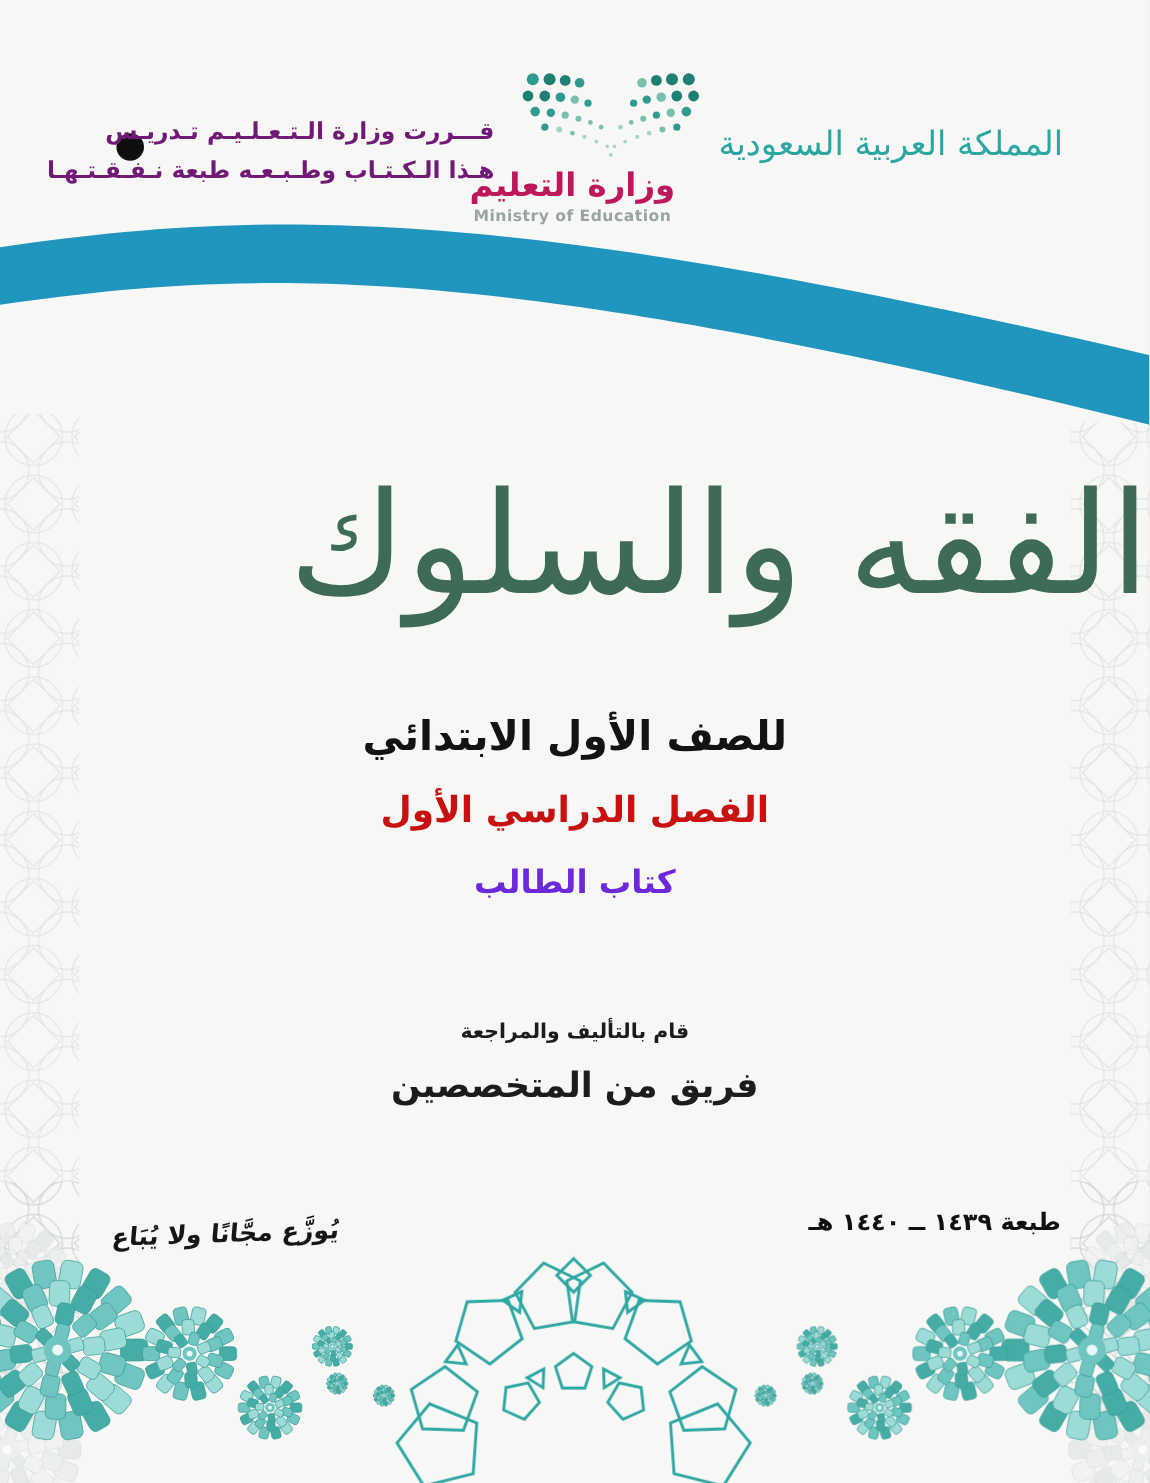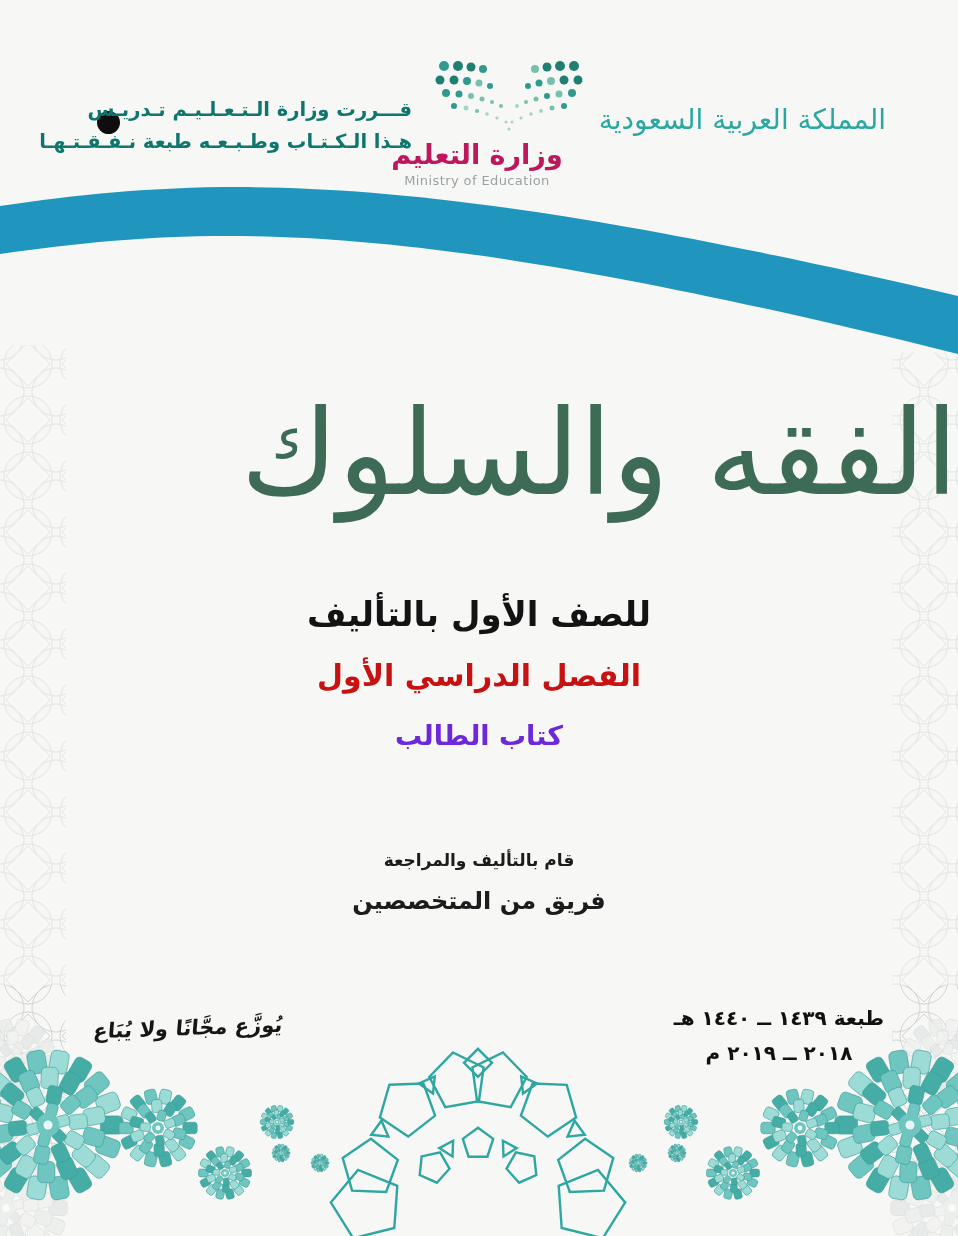--- a/index.html
+++ b/index.html
@@ -7,46 +7,46 @@
     position:relative;width:958px;height:1236px;margin:0 auto;
     background:#f7f8f6;overflow:hidden;
     font-family:"DejaVu Sans",sans-serif;color:#1c1c1c;
   }
   svg.decor{position:absolute;left:0;top:0;z-index:0;}
   .layer{position:absolute;z-index:2;}
 
   
   .bullet{position:absolute;left:97px;top:111px;width:23px;height:23px;border-radius:50%;background:#0e0e0e;z-index:2;}
   .decision{left:112px;top:94px;width:300px;direction:rtl;text-align:center;
-    font-weight:bold;font-size:19.5px;line-height:1.62;color:#0f766e;}
+    font-weight:bold;font-size:19.5px;line-height:1.62;color:#701a75;}
   .decision .ln{display:block;white-space:nowrap;}
 
   
   .moe-logo{left:372px;top:56px;width:210px;text-align:center;}
   .moe-logo svg{display:block;margin:0 0 4px 62px;overflow:visible;}
   .moe-ar{direction:rtl;font-weight:bold;font-size:27px;color:#be185d;line-height:1.1;}
-  .moe-en{font-size:13px;color:#9aa2a4;letter-spacing:.4px;margin-top:3px;}
+  .moe-en{font-size:13px;color:#9aa2a4;letter-spacing:.4px;margin-top:3px;font-weight:bold;}
 
   
   .kingdom{right:72px;top:103px;direction:rtl;font-size:28px;color:#2ba7a2;white-space:nowrap;}
 
   
   .book-title{left:0;top:386px;width:100%;text-align:center;direction:rtl;
     font-size:118px;line-height:1.15;color:#3e6b55;letter-spacing:0;}
 
   
   .subtitles{left:0;top:594px;width:100%;text-align:center;direction:rtl;}
   .grade{font-size:34px;font-weight:bold;color:#131313;margin:0 0 24px;}
   .semester{font-size:30px;font-weight:bold;color:#c81212;margin:0 12px 27px;}
   .booktype{font-size:27px;font-weight:bold;color:#6d28d9;}
 
   
   .authors{left:0;top:850px;width:100%;text-align:center;direction:rtl;}
   .authors .a1{font-size:17px;font-weight:bold;margin:0 0 17px;}
-  .authors .a2{font-size:24px;font-weight:bold;}
+  .authors .a2{font-size:29px;font-weight:bold;}
 
   
   .edition{right:24px;top:1001px;width:310px;text-align:center;direction:rtl;
     font-size:20px;font-weight:bold;line-height:1.75;color:#111;}
   .edition div{white-space:nowrap;}
   .distribution{left:88px;top:1016px;width:200px;text-align:center;direction:rtl;
     font-size:21px;font-weight:bold;color:#161616;
     transform:skewX(-7deg) rotate(-2deg);}
 </style>
 </head>
@@ -753,30 +753,29 @@
     </svg>
     <div class="moe-ar">وزارة التعليم</div>
     <div class="moe-en">Ministry of Education</div>
   </div>
 
   <div class="layer kingdom">المملكة العربية السعودية</div>
 
   <h1 class="layer book-title" style="margin:0;font-weight:normal;text-align:right;">الفقه والسلوك</h1>
 
   <div class="layer subtitles">
-    <div class="grade">للصف الأول بالتأليف</div>
+    <div class="grade">للصف الأول الابتدائي</div>
     <div class="semester">الفصل الدراسي الأول</div>
     <div class="booktype">كتاب الطالب</div>
   </div>
 
   <div class="layer authors">
     <div class="a1">قام بالتأليف والمراجعة</div>
     <div class="a2">فريق من المتخصصين</div>
   </div>
 
   <div class="layer edition">
     <div>طبعة ١٤٣٩ ــ ١٤٤٠ هـ</div>
-    <div>٢٠١٨ ــ ٢٠١٩ م</div>
   </div>
 
   <div class="layer distribution">يُوزَّع مجَّانًا ولا يُبَاع</div>
 
 </div>
 
 </body></html>

